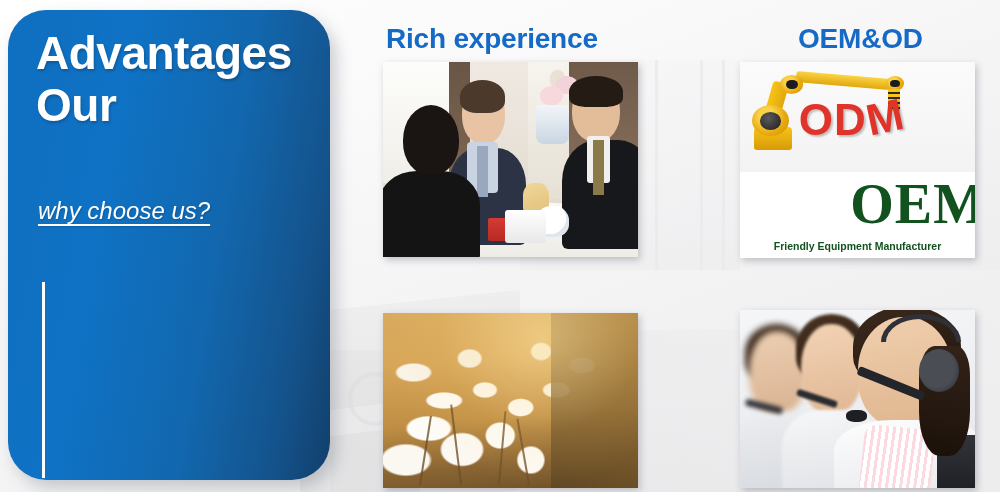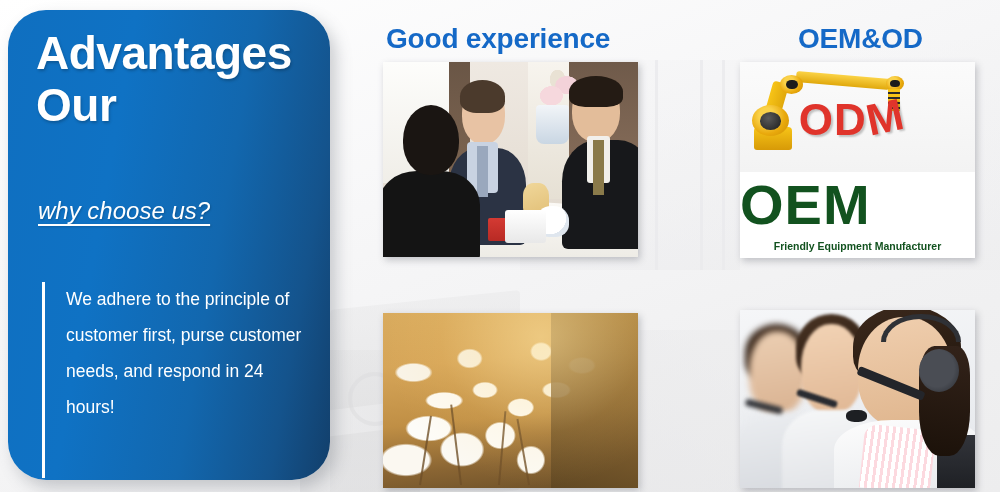--- a/index.html
+++ b/index.html
@@ -161,23 +161,23 @@
   .robot-j3{ position:absolute; left:62%; top:7%; width:8%; height:8%;
              border-radius:50%; background:radial-gradient(circle at 40% 35%,#fad24a 0 26%,#e9a90c 60%,#c98c04 100%); }
   .robot-j3i{ position:absolute; left:64%; top:9%; width:4%; height:4%;
              border-radius:50%; background:#1c1c1c; }
   .robot-wrist{ position:absolute; left:63%; top:14%; width:5%; height:11%;
              background:repeating-linear-gradient(180deg,#f7c417 0 3px,#2b2b2b 3px 5px); }
   .odm-text{ position:absolute; left:25%; top:17%; width:72%;
              color:#e0342b; font-size:44px; font-weight:bold; font-family:"Liberation Sans", sans-serif;
              letter-spacing:1px; text-shadow:2px 2px 2px rgba(0,0,0,.22); }
   .odm-text .m { display:inline-block; transform:rotate(-12deg) translateY(-3px); }
-  .oem-text{ position:absolute; left:0; top:56%; width:100%; text-align:left;
+  .oem-text{ position:absolute; left:12px; top:56%; width:100%; text-align:right;
              color:#12521f; font-size:56px; font-weight:bold;
-             font-family:Liberation Sans, sans-serif; letter-spacing:1px; }
+             font-family:Liberation Serif, serif; letter-spacing:1px; }
   .oem-cap { position:absolute; left:0; top:91%; width:100%; text-align:center;
              color:#12521f; font-size:10.5px; font-weight:bold; }
 
   
   .cotton {
     background:
       radial-gradient(ellipse at 18% 66%,#fdfcf8 0 7%,transparent 8%),
       radial-gradient(ellipse at 31% 78%,#fbf9f3 0 8%,transparent 9%),
       radial-gradient(ellipse at 46% 70%,#fdfcf8 0 7%,transparent 8%),
       radial-gradient(ellipse at 9% 84%,#fbf8f1 0 7%,transparent 8%),
@@ -274,24 +274,23 @@
     <div class="bg-vert" style="left:722px;"></div>
   </div>
 
   <div class="panel">
     <div class="panel-title">
       <div>Advantages</div>
       <div>Our</div>
     </div>
     <div class="panel-sub">why choose us?</div>
     <div class="panel-rule"></div>
-    <div class="panel-body">We adhere to the principle of customer first, purse customer needs, and respond in 24 hours!</div>
-  </div>
-
-  <div class="card-title" style="left:386px; top:23px;">Good experience</div>
+  </div>
+
+  <div class="card-title" style="left:386px; top:23px;">Rich experience</div>
 
   <div class="photo meet" style="left:383px; top:62px; width:255px; height:195px;">
     <div class="meet-winL"></div>
     <div class="meet-wall2"></div>
     <div class="meet-winR"></div>
     <div class="meet-wall"></div>
     <div class="meet-plant"></div>
     <div class="meet-plantpot"></div>
     <div class="meet-table"></div>
     <div class="suit p3-suit"></div>

